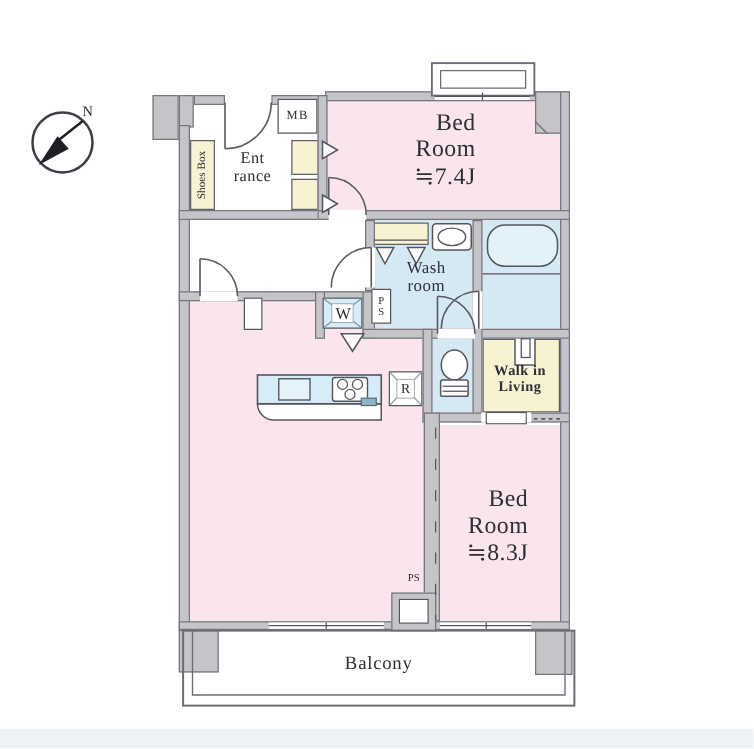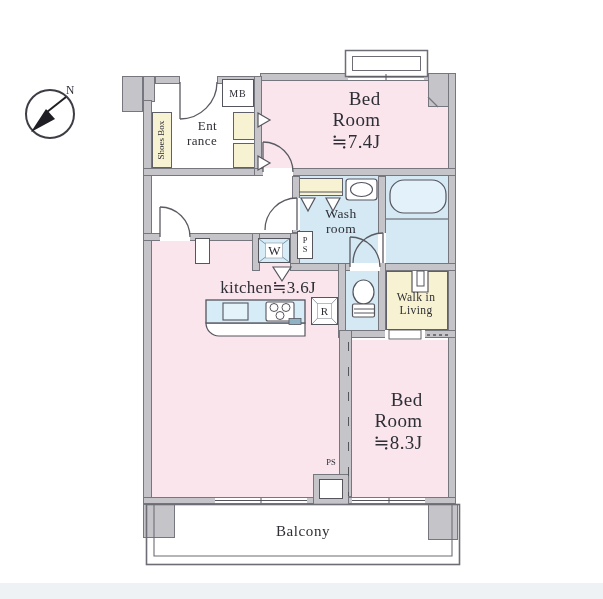--- a/index.html
+++ b/index.html
@@ -204,31 +204,30 @@
     <span>Bed</span>
     <span>Room</span>
     <span>≒8.3J</span>
   </div>
 
   <div class="lbl room-label" style="left:341px;top:206px;font-size:13.5px;">
     <span>Wash</span>
     <span>room</span>
   </div>
 
-  <div class="lbl room-label" style="left:416px;top:291px;font-size:11.5px;">
+  <div class="lbl room-label" style="left:416px;top:291px;font-size:11.5px;font-weight:bold;">
     <span>Walk in</span>
     <span>Living</span>
   </div>
 
-  <div class="lbl room-label" style="left:202px;top:119px;font-size:13px;align-items:flex-end;">
+  <div class="lbl room-label" style="left:202px;top:119px;font-size:13px;">
     <span>Ent</span>
     <span>rance</span>
   </div>
 
-  <div class="lbl" style="left:268px;top:277px;font-size:17px;transform:translateX(-50%);letter-spacing:.3px;">kitchen≒3.6J</div>
 
   <div class="lbl" style="left:303px;top:523px;font-size:15px;transform:translateX(-50%);letter-spacing:.6px;">Balcony</div>
 
   <div class="lbl ctr" style="left:161px;top:140px;font-size:9px;transform:translate(-50%,-50%) rotate(-90deg);">Shoes Box</div>
 
   <div class="lbl ctr" style="left:238px;top:93px;font-size:10px;letter-spacing:1px;">MB</div>
 
   <div class="lbl ctr" style="left:274.5px;top:250.5px;font-size:13px;">W</div>
 
   <div class="lbl ctr" style="left:305px;top:245px;font-size:8.5px;line-height:1.05;">

